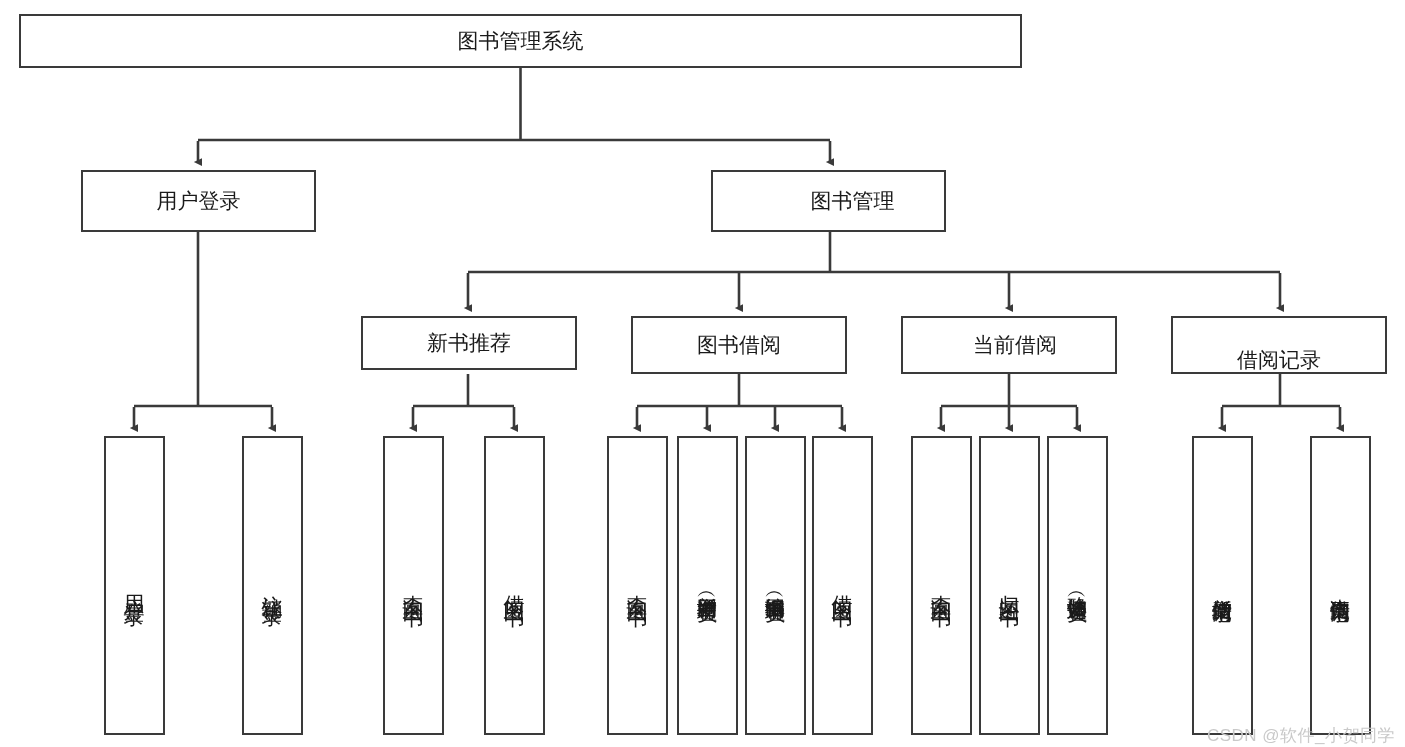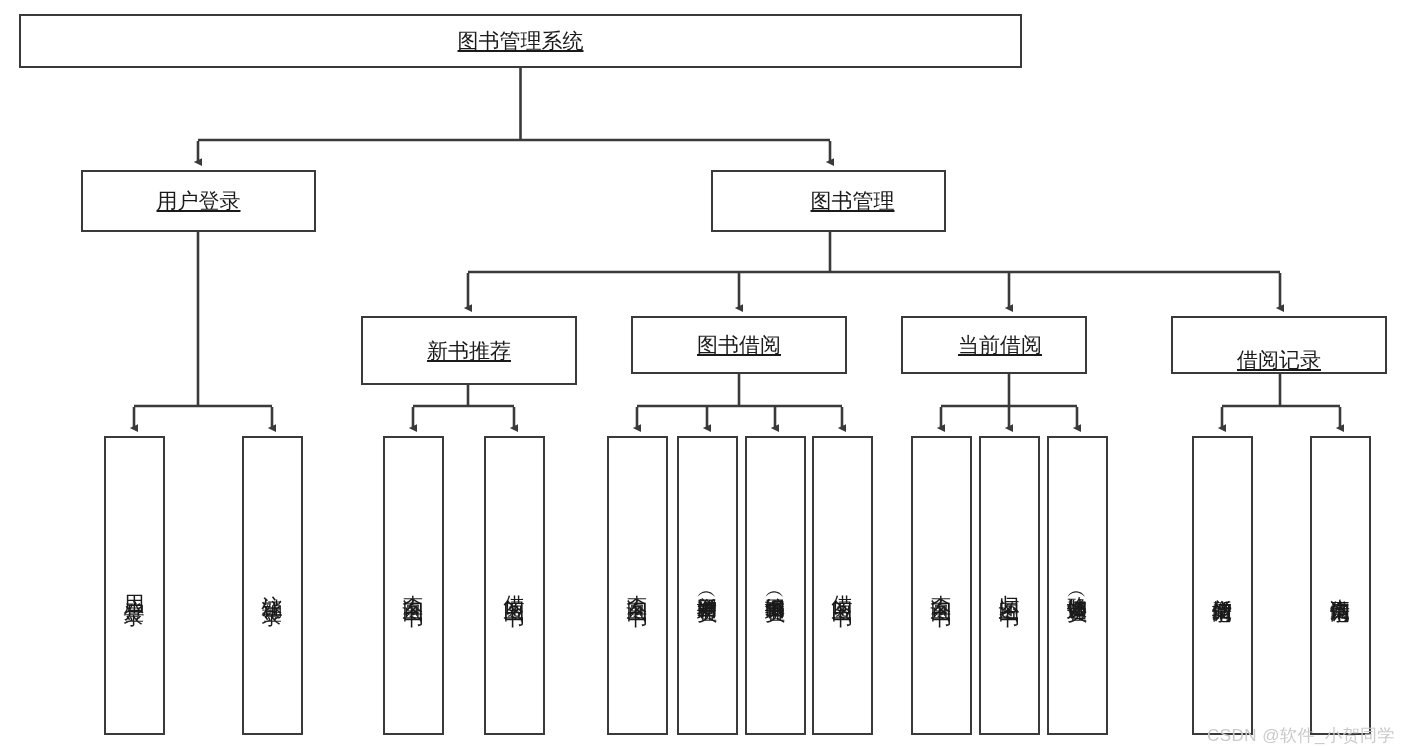--- a/index.html
+++ b/index.html
@@ -25,21 +25,20 @@
     display: flex;
     align-items: center;
     justify-content: center;
     color: #1a1a1a;
   }
   .node-label {
     font-size: 21px;
     line-height: 1.2;
     white-space: nowrap;
     color: #1a1a1a;
-    text-decoration: underline;
   }
   .leaf {
     position: absolute;
     box-sizing: border-box;
     border: 2.5px solid #3a3a3a;
     background: #ffffff;
     display: flex;
     align-items: center;
     justify-content: center;
     overflow: hidden;
@@ -134,27 +133,27 @@
     <span class="node-label">图书管理系统</span>
   </div>
 
   <div class="node" style="left:81px; top:170px; width:235px; height:62px;">
     <span class="node-label">用户登录</span>
   </div>
   <div class="node" style="left:711px; top:170px; width:235px; height:62px;padding-left:48px;">
     <span class="node-label">图书管理</span>
   </div>
 
-  <div class="node" style="left:361px; top:316px; width:216px; height:69px;">
+  <div class="node" style="left:361px; top:316px; width:216px; height:54px;">
     <span class="node-label">新书推荐</span>
   </div>
   <div class="node" style="left:631px; top:316px; width:216px; height:58px;text-align:right;">
     <span class="node-label">图书借阅</span>
   </div>
-  <div class="node" style="left:901px; top:316px; width:186px; height:58px;padding-left:12px;">
+  <div class="node" style="left:901px; top:316px; width:216px; height:58px;padding-left:12px;">
     <span class="node-label">当前借阅</span>
   </div>
   <div class="node" style="left:1171px; top:316px; width:216px; height:58px;align-items:flex-end;">
     <span class="node-label">借阅记录</span>
   </div>
 
   <div class="leaf" style="left:104px; top:436px; width:61px; height:299px;">
     <span class="leaf-label">用户登录</span>
   </div>
   <div class="leaf" style="left:242px; top:436px; width:61px; height:299px;">

